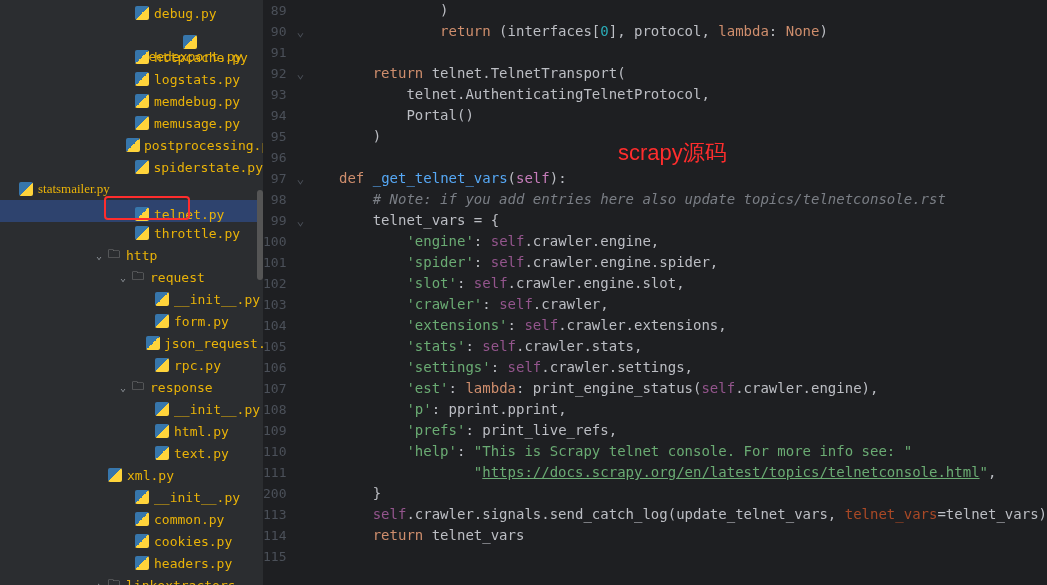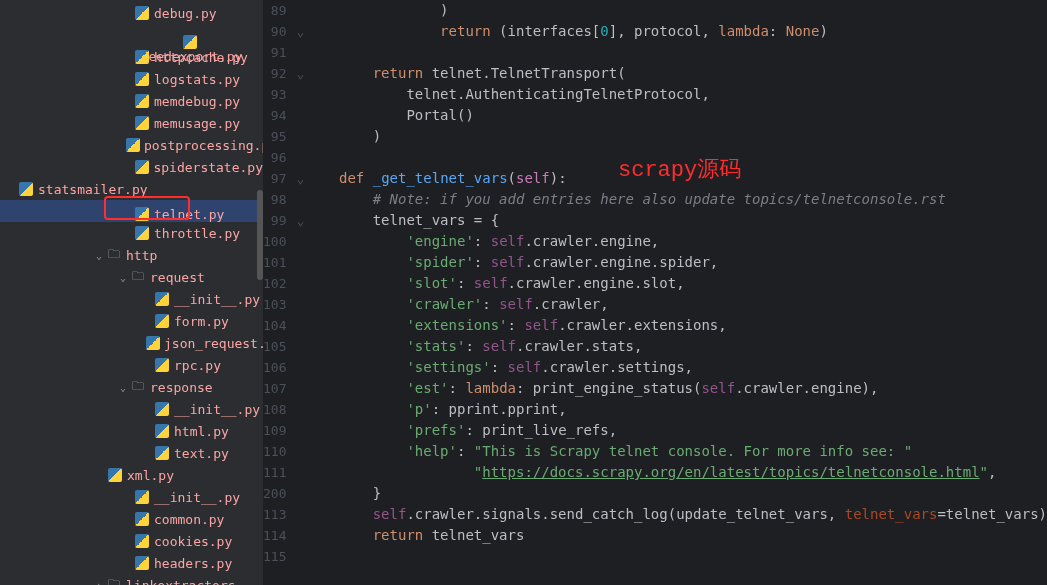--- a/index.html
+++ b/index.html
@@ -46,21 +46,21 @@
   margin-right: 4px;
   font-size: 12px;
 }
 .py-icon {
   background: linear-gradient(135deg, #3776ab 50%, #ffd43b 50%);
   border-radius: 2px;
   width: 14px;
   height: 14px;
 }
 .folder-icon { color: #b0b0b0; }
-.tree-label { color: #fca5a5; }
+.tree-label { color: #eab308; }
 .highlight-box {
   position: absolute;
   border: 2px solid #ff2d2d;
   border-radius: 4px;
   pointer-events: none;
 }
 .sidebar-scroll {
   position: absolute;
   right: 0;
   top: 190px;
@@ -171,21 +171,21 @@
         </span>
         <span class="tree-label">postprocessing.py</span>
       </div>
       <div class="tree-item" style="padding-left: 120px;">
         <span class="chevron blank">·</span>
         <span class="icon">
           <span class="py-icon"></span>
         </span>
         <span class="tree-label">spiderstate.py</span>
       </div>
-      <div class="tree-item" style="">
+      <div class="tree-item" style=" font-family: Liberation Serif, serif;">
         <span class="chevron blank">·</span>
         <span class="icon">
           <span class="py-icon"></span>
         </span>
         <span class="tree-label">statsmailer.py</span>
       </div>
       <div class="tree-item selected" style="padding-left: 120px;">
         <span class="chevron blank">·</span>
         <span class="icon">
           <span class="py-icon"></span>
@@ -389,14 +389,14 @@
       <div class="code-line"><span>            </span><span class="str">'est'</span><span class="punct">: </span><span class="k-lambda">lambda</span><span class="punct">: print_engine_status(</span><span class="k-self">self</span><span class="punct">.crawler.engine),</span></div>
       <div class="code-line"><span>            </span><span class="str">'p'</span><span class="punct">: pprint.pprint,</span></div>
       <div class="code-line"><span>            </span><span class="str">'prefs'</span><span class="punct">: print_live_refs,</span></div>
       <div class="code-line"><span>            </span><span class="str">'help'</span><span class="punct">: </span><span class="str">"This is Scrapy telnet console. For more info see: "</span></div>
       <div class="code-line"><span>                    </span><span class="str">"</span><span class="str-u">https://docs.scrapy.org/en/latest/topics/telnetconsole.html</span><span class="str">"</span><span class="punct">,</span></div>
       <div class="code-line"><span class="punct">        }</span></div>
       <div class="code-line"><span>        </span><span class="k-self">self</span><span class="punct">.crawler.signals.send_catch_log(update_telnet_vars, </span><span class="kwarg">telnet_vars</span><span class="punct">=telnet_vars)</span></div>
       <div class="code-line"><span>        </span><span class="k-ret">return</span><span class="punct"> telnet_vars</span></div>
       <div class="code-line"><span></span></div>
     </div>
-  <div class="annotation" style="left:355px; top:154px;font-family:Liberation Mono, monospace;">scrapy源码</div>
+  <div class="annotation" style="left:355px; top:138px;">scrapy源码</div>
 </div>
 
 </body></html>

